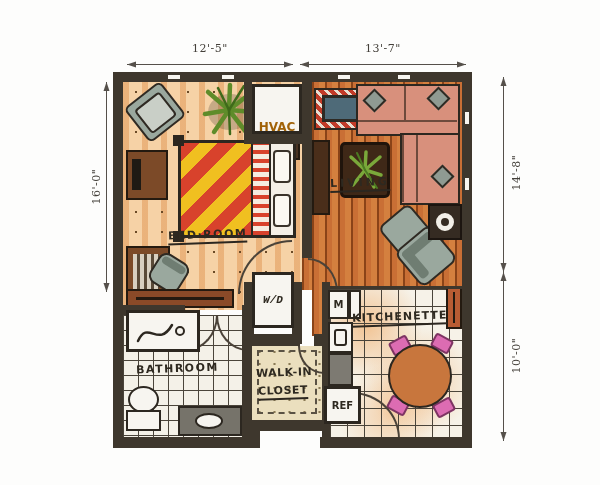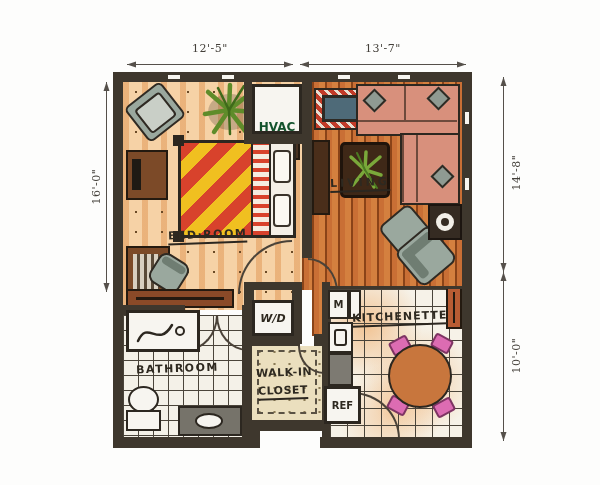--- a/index.html
+++ b/index.html
@@ -231,23 +231,23 @@
     <div class="abs" style="left:6px;top:7px;width:18px;height:18px;border:5px solid #f2efe8;border-radius:50%;box-sizing:border-box;"></div>
   </div>
 
   <div class="furn" style="left:312px;top:140px;width:18px;height:75px;background:#4a2e1a;border:2px solid #241a10;box-sizing:border-box;"></div>
 
   <div class="label" style="left:330px;top:176px;transform:rotate(-2deg);letter-spacing:3px;">
     <span class="underline">LIVING</span>
   </div>
 
   <div class="fix whitebox" style="left:252px;top:84px;width:50px;height:50px;">
-    <span class="abs" style="position:static;font-weight:bold;font-size:12px;color:#14532d;margin-top:35px;">HVAC</span>
-  </div>
-  <div class="fix whitebox" style="left:252px;top:300px;width:42px;height:36px;">
+    <span class="abs" style="position:static;font-weight:bold;font-size:12px;color:#a16207;margin-top:35px;">HVAC</span>
+  </div>
+  <div class="fix whitebox" style="left:252px;top:272px;width:42px;height:56px;font-family:Liberation Mono, monospace;">
     <span style="font-weight:bold;font-size:11px;color:#2e2920;font-style:italic;">W/D</span>
   </div>
 
   <div class="fix whitebox" style="left:126px;top:310px;width:74px;height:42px;">
     <svg width="62" height="32">
       <path d="M6,26 C 16,4 26,34 40,10" stroke="#2c2720" stroke-width="2.5" fill="none" stroke-linecap="round"></path>
       <circle cx="48" cy="16" r="4" stroke="#2c2720" stroke-width="2" fill="none"></circle>
     </svg>
   </div>
   <div class="furn" style="left:128px;top:386px;width:31px;height:27px;background:#f7f5f0;border:2.5px solid #2c2720;border-radius:50%;box-sizing:border-box;"></div>

